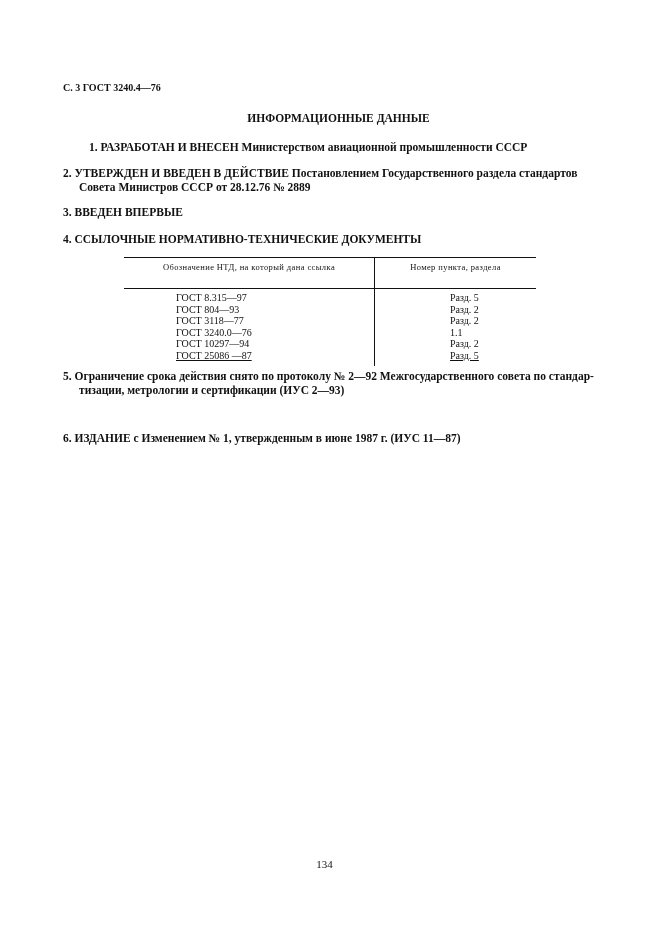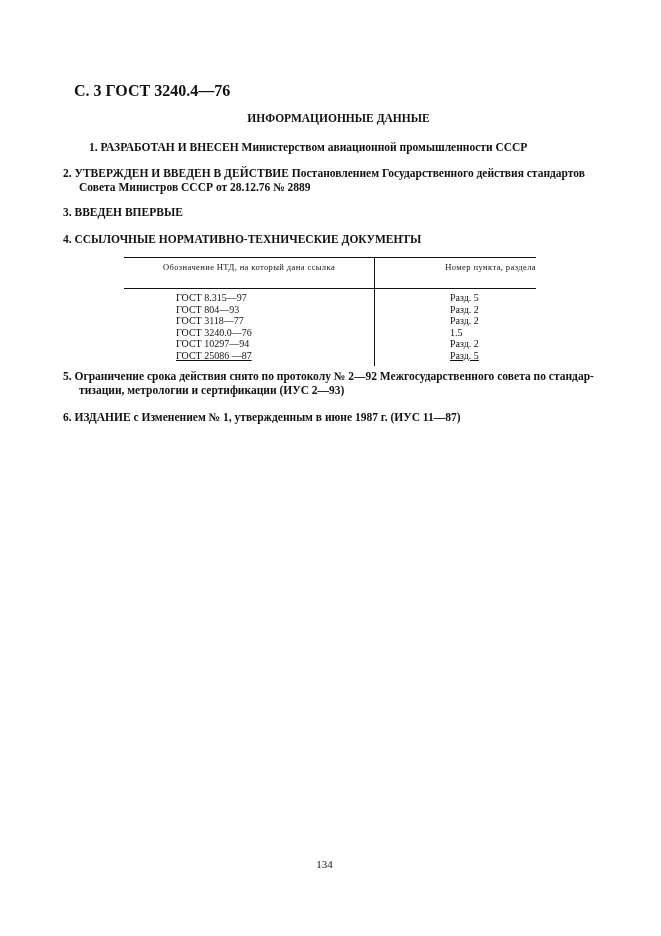--- a/index.html
+++ b/index.html
@@ -1,28 +1,28 @@
 <!DOCTYPE html>
 <html><head>
 <meta charset="utf-8">
 <style>
   html, body { margin: 0; padding: 0; background: #ffffff; }
   body { width: 661px; height: 936px; position: relative; overflow: hidden;
          font-family: "Liberation Serif", serif; color: #111; }
   .abs { position: absolute; white-space: nowrap; }
-  .hdr { left: 74px; top: 82px; font-size: 16px; font-weight: bold; }
+  .hdr { left: 63px; top: 82px; font-size: 10px; font-weight: bold; }
   .title { left: 8px; width: 661px; text-align: center; top: 112px; font-size: 11.5px; font-weight: bold; }
   .item { left: 63px; font-size: 11.5px; font-weight: bold; line-height: 14px; }
   .cont { padding-left: 16px; }
   table.ref { position: absolute; left: 124px; top: 257px; width: 412px; border-collapse: collapse;
               font-family: "Liberation Serif", serif; font-size: 10px; }
   table.ref th { font-weight: normal; font-size: 8.5px; letter-spacing: 0.4px; padding: 4px 0 16px 0;
                  border-top: 1px solid #111; border-bottom: 1px solid #111; }
   table.ref th.c1 { width: 250px; text-align: center; border-right: 1px solid #111; }
-  table.ref th.c2 { text-align: right; }
+  table.ref th.c2 { text-align: center; }
   table.ref td { padding: 0; line-height: 11.5px; }
   table.ref td.c1 { padding-left: 52px; border-right: 1px solid #111; }
   table.ref td.c2 { padding-left: 75px; }
   table.ref tr.first td { padding-top: 3px; }
   table.ref tr.last td { padding-bottom: 5px; text-decoration: underline; }
   .pagenum { left: 0; width: 649px; text-align: center; top: 858px; font-size: 11px; }
 </style>
 </head>
 <body>
 
@@ -33,21 +33,21 @@
 <div class="abs item" style="top:140px;margin-left:26px;">
   <span>1.</span>
   <span>РАЗРАБОТАН И ВНЕСЕН</span>
   <span>Министерством авиационной промышленности СССР</span>
 </div>
 
 <div class="abs item" style="top:166px;">
   <div>
     <span>2.</span>
     <span>УТВЕРЖДЕН И ВВЕДЕН В ДЕЙСТВИЕ</span>
-    <span>Постановлением Государственного действия стандартов</span>
+    <span>Постановлением Государственного раздела стандартов</span>
   </div>
   <div class="cont">Совета Министров СССР от 28.12.76 № 2889</div>
 </div>
 
 <div class="abs item" style="top:205px;">
   <span>3.</span>
   <span>ВВЕДЕН ВПЕРВЫЕ</span>
 </div>
 
 <div class="abs item" style="top:232px;">
@@ -70,40 +70,40 @@
     <tr>
       <td class="c1">ГОСТ 804—93</td>
       <td class="c2">Разд. 2</td>
     </tr>
     <tr>
       <td class="c1">ГОСТ 3118—77</td>
       <td class="c2">Разд. 2</td>
     </tr>
     <tr>
       <td class="c1">ГОСТ 3240.0—76</td>
-      <td class="c2">1.5</td>
+      <td class="c2">1.1</td>
     </tr>
     <tr>
       <td class="c1">ГОСТ 10297—94</td>
       <td class="c2">Разд. 2</td>
     </tr>
     <tr class="last">
       <td class="c1">ГОСТ 25086 —87</td>
       <td class="c2">Разд. 5</td>
     </tr>
   </tbody>
 </table>
 
 <div class="abs item" style="top:369px;">
   <div>
     <span>5.</span>
     <span>Ограничение срока действия снято по протоколу № 2—92  Межгосударственного совета по стандар-</span>
   </div>
   <div class="cont">тизации, метрологии и сертификации (ИУС 2—93)</div>
 </div>
 
-<div class="abs item" style="top:410px;">
+<div class="abs item" style="top:431px;">
   <span>6.</span>
   <span>ИЗДАНИЕ</span>
   <span>с Изменением № 1, утвержденным в июне 1987 г.  (ИУС 11—87)</span>
 </div>
 
 <div class="abs pagenum">134</div>
 
 </body></html>

